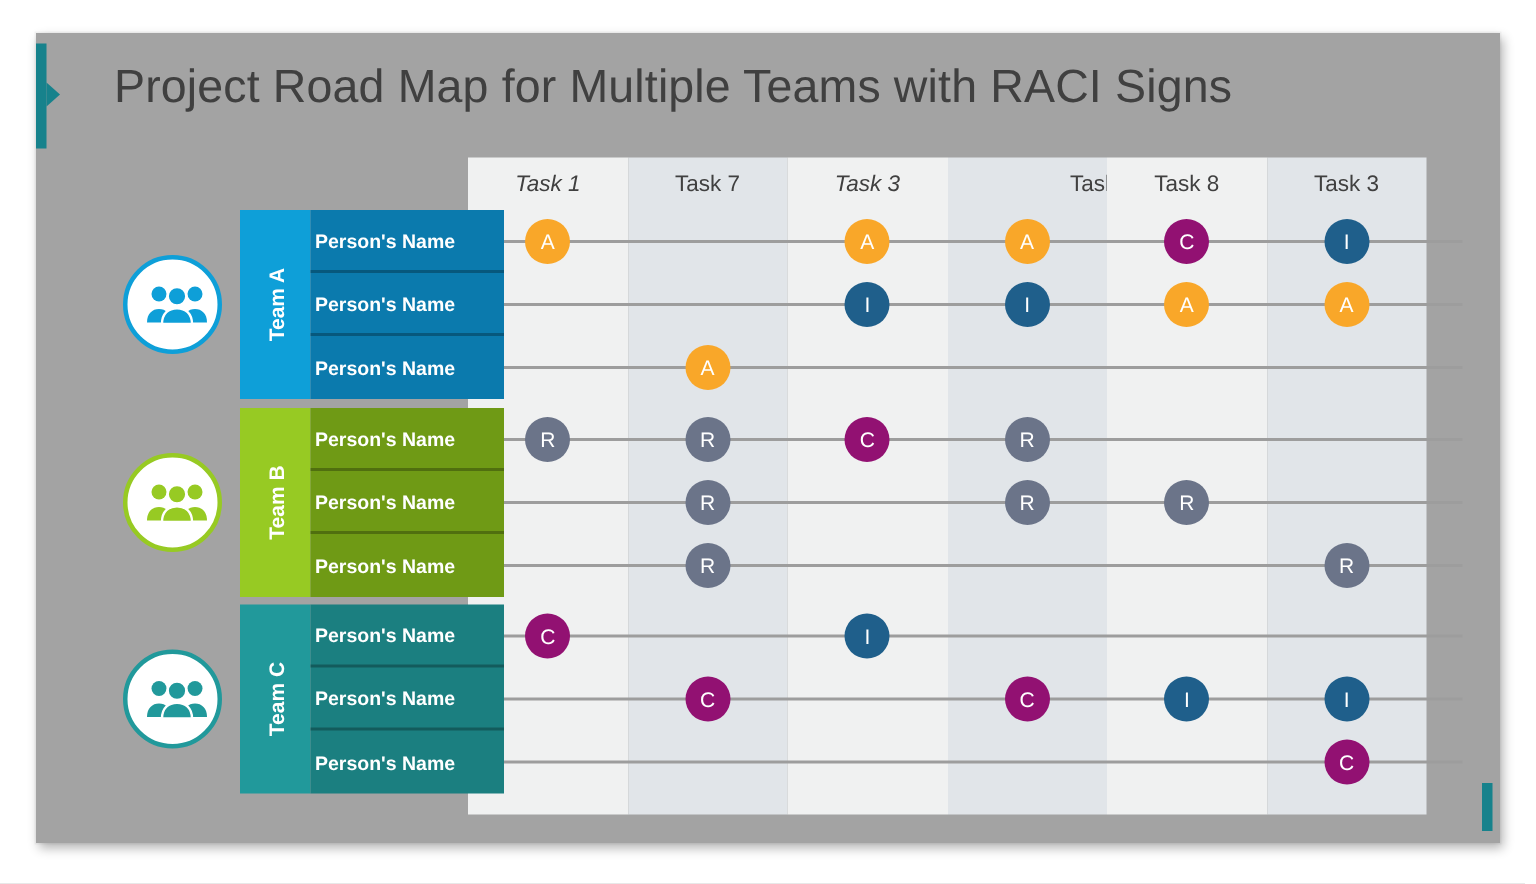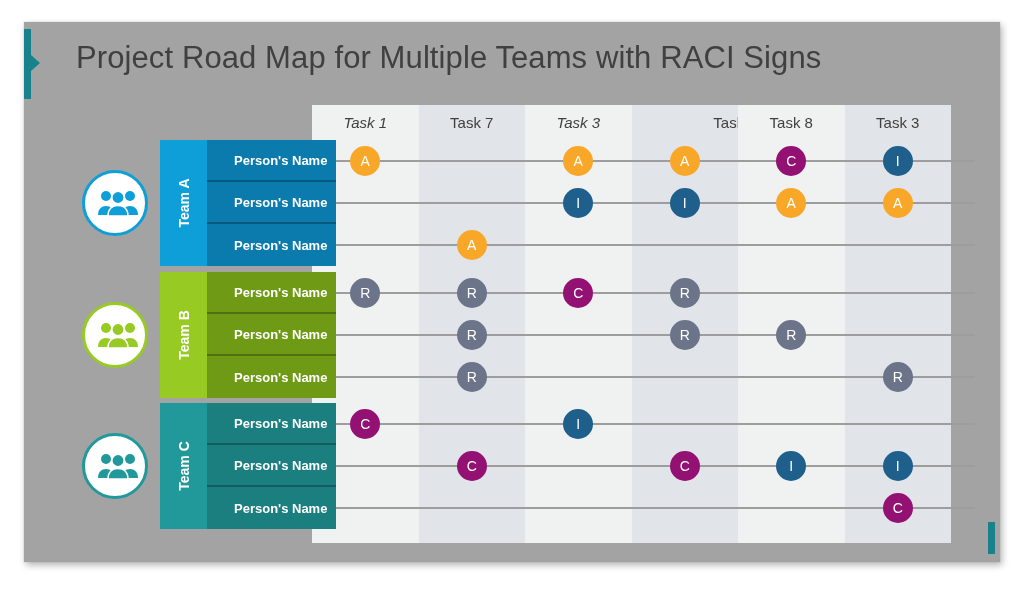--- a/index.html
+++ b/index.html
@@ -71,21 +71,21 @@
   }
   .team-tab span{
     position:absolute;left:50%;top:50%;
     transform:translate(-50%,-50%) rotate(-90deg);
     white-space:nowrap;color:#ffffff;font-size:14px;font-weight:700;
   }
   .person-rows{position:absolute;left:47px;top:0;right:0;bottom:0;}
   .person-row{
     position:relative;height:42px;box-sizing:border-box;
     display:flex;align-items:center;
-    color:#ffffff;font-size:13px;font-weight:700;padding-left:27px;
+    color:#ffffff;font-size:13px;font-weight:700;padding-left:3px;
     border-bottom:2px solid rgba(0,0,0,.28);
   }
   .person-row:last-child{border-bottom:none;}
 
   
   .team-icon{
     position:absolute;width:66px;height:66px;border-radius:50%;
     background:#ffffff;box-sizing:border-box;
   }
   .team-icon svg{position:absolute;left:13px;top:16px;}

